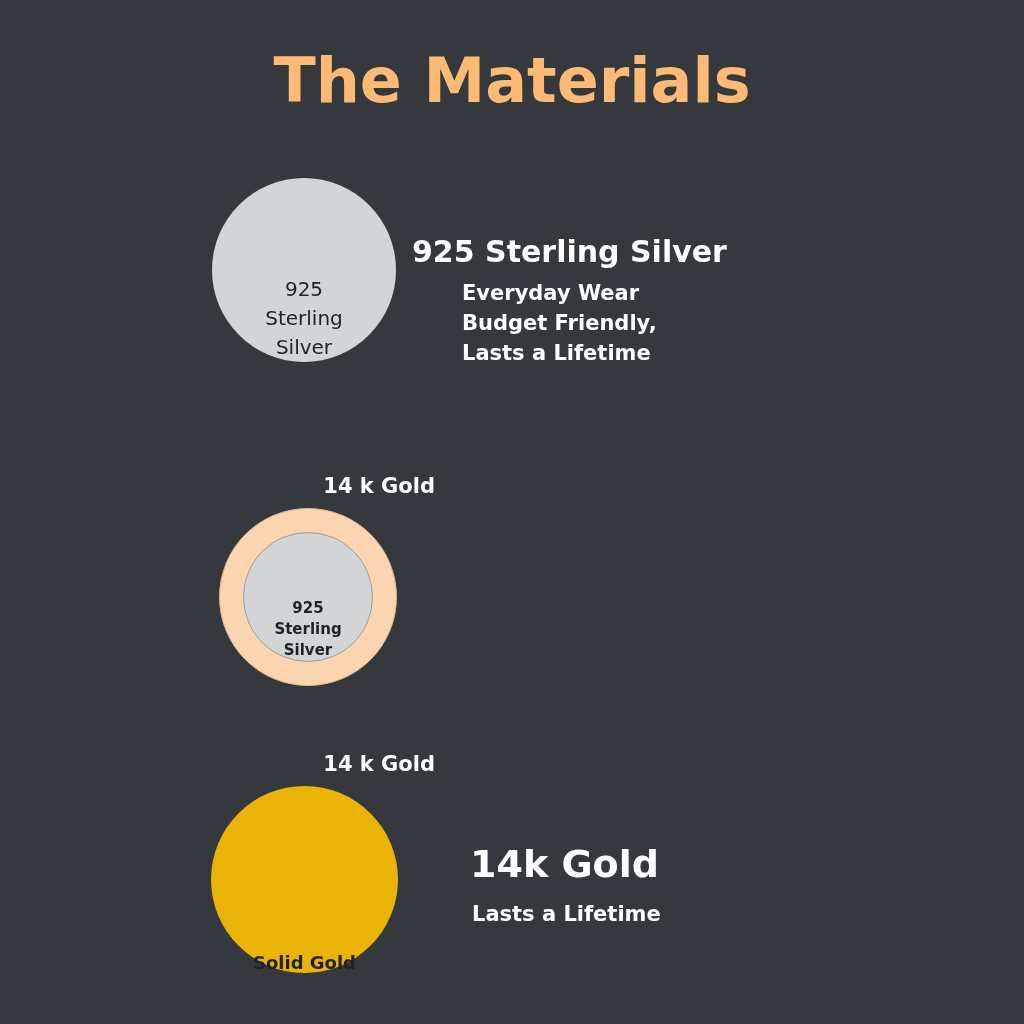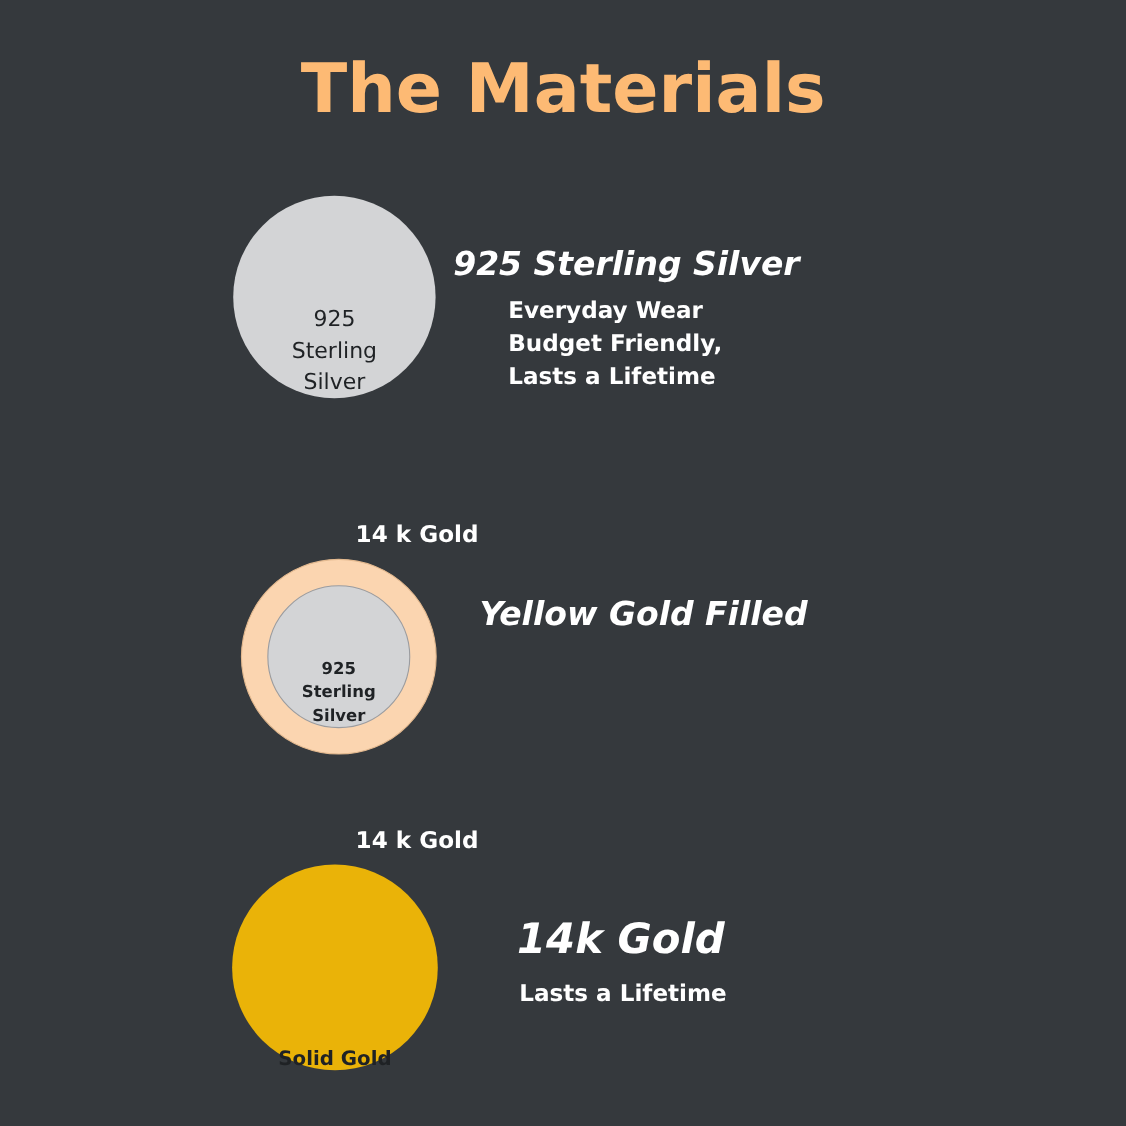--- a/index.html
+++ b/index.html
@@ -122,24 +122,23 @@
   }
 
   
   .text-block {
     position: absolute;
     color: #ffffff;
   }
   .heading {
     font-size: 30px;
     font-weight: bold;
-    margin: 5px 0 10px 0;
+    margin: 16px 0 10px 0;
     font-family: "DejaVu Sans", sans-serif;
     white-space: nowrap;
-    font-style: italic;
   }
   .sub {
     font-size: 21px;
     font-weight: bold;
     line-height: 1.42;
     font-family: "DejaVu Sans", sans-serif;
     white-space: nowrap;
   }
 
   .tb-silver { left: 412px; top: 48px; }
@@ -184,21 +183,20 @@
     <div class="cap-label gf-cap">14 k Gold</div>
     <div class="circle gf-outer"></div>
     <div class="circle gf-inner">
       <div>
         <span class="disc-line">925</span>
         <span class="disc-line">Sterling</span>
         <span class="disc-line">Silver</span>
       </div>
     </div>
     <div class="text-block tb-filled">
-      <div class="heading">Yellow Gold Filled</div>
     </div>
   </div>
 
   <div class="row row-gold">
     <div class="cap-label gold-cap">14 k Gold</div>
     <div class="circle gold-disc">
       <div>
         <span class="disc-line">Solid Gold</span>
       </div>
     </div>

